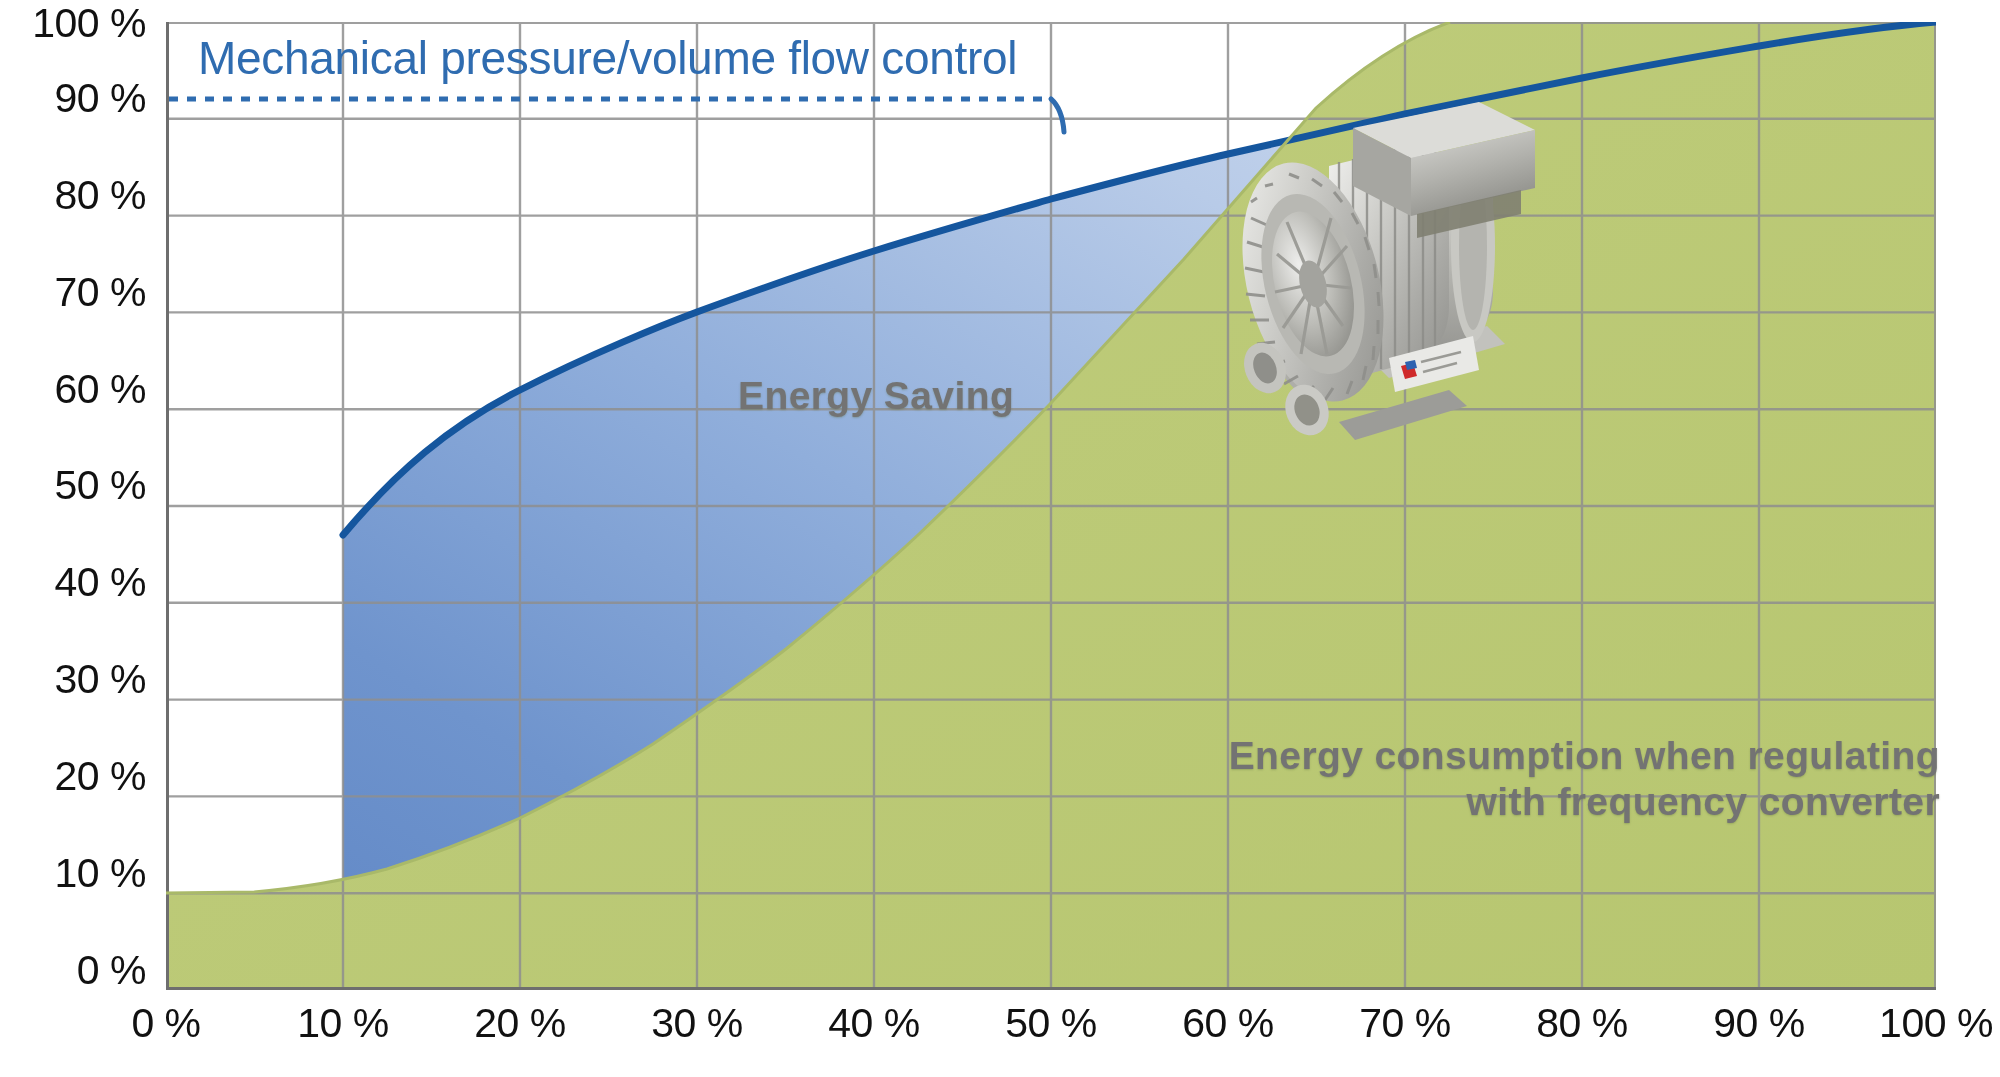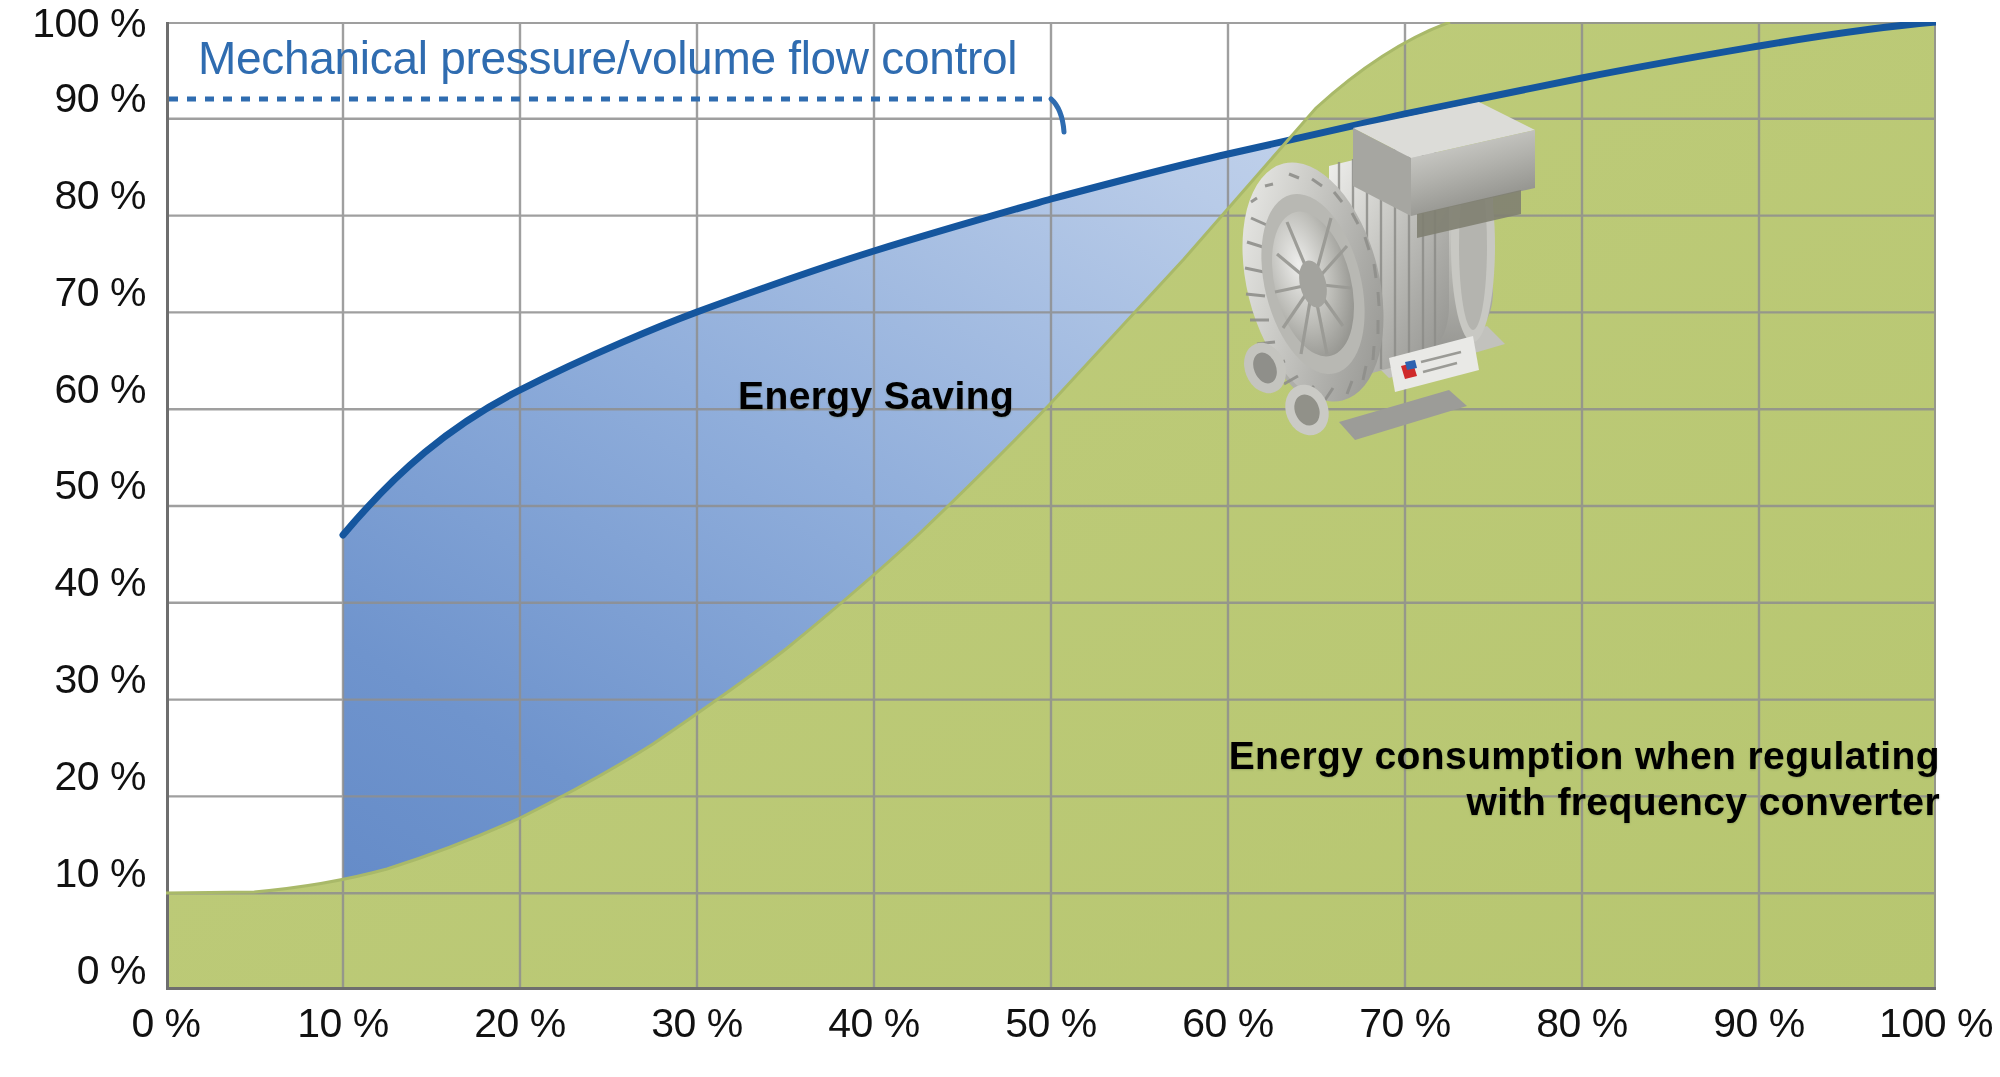--- a/index.html
+++ b/index.html
@@ -47,21 +47,21 @@
     font-size: 41px;
     color: #111111;
     letter-spacing: -0.5px;
     white-space: nowrap;
     top: 1000px;
   }
 
   
   .area-label {
     position: absolute;
-    color: #000000;
+    color: #737373;
     font-weight: bold;
     font-size: 39px;
     letter-spacing: 0.4px;
     text-shadow: 0 1px 2px rgba(90,110,60,.35);
     line-height: 1.18;
     white-space: nowrap;
   }
   #energy-saving-label {
     left: 738px;
     top: 373px;

